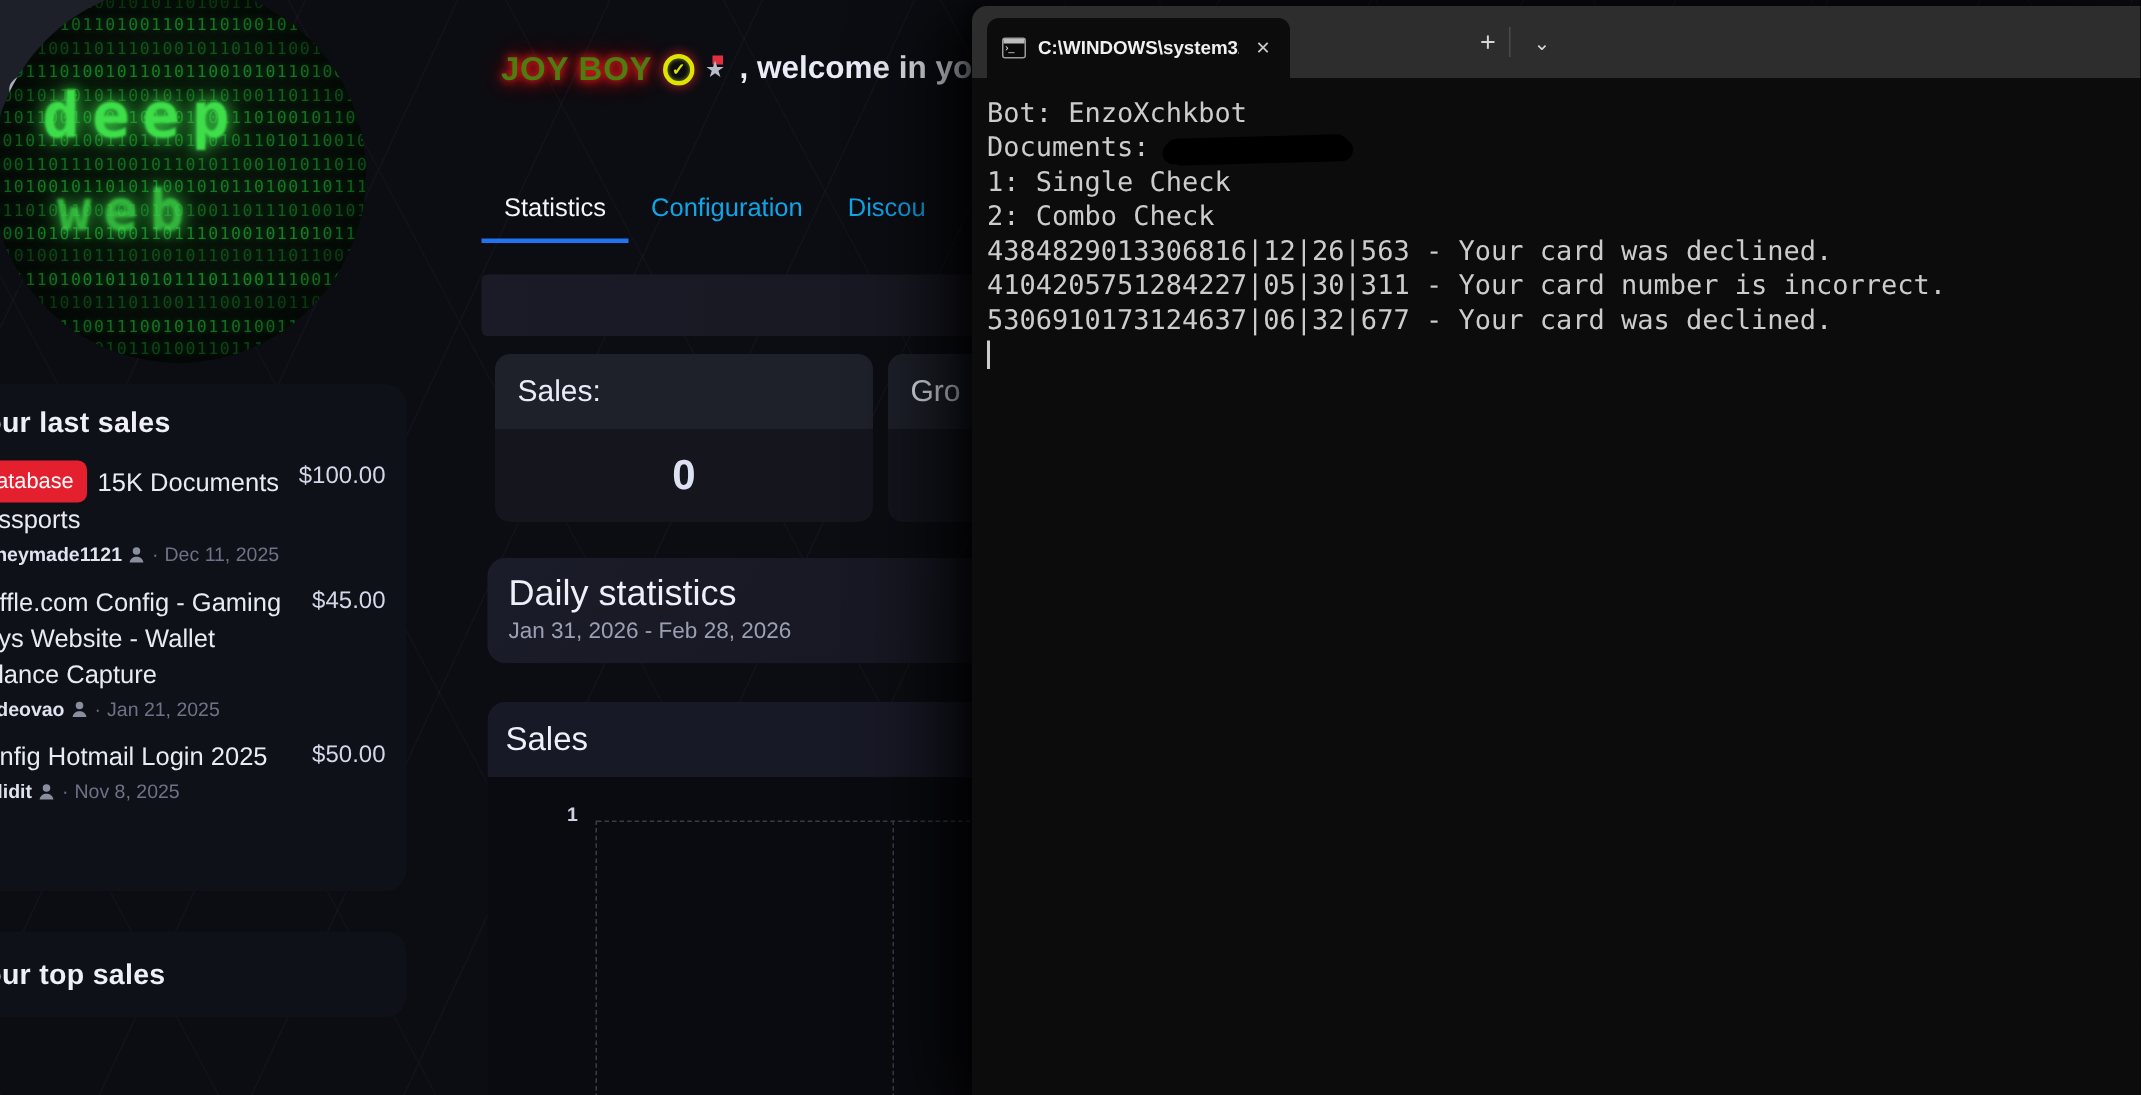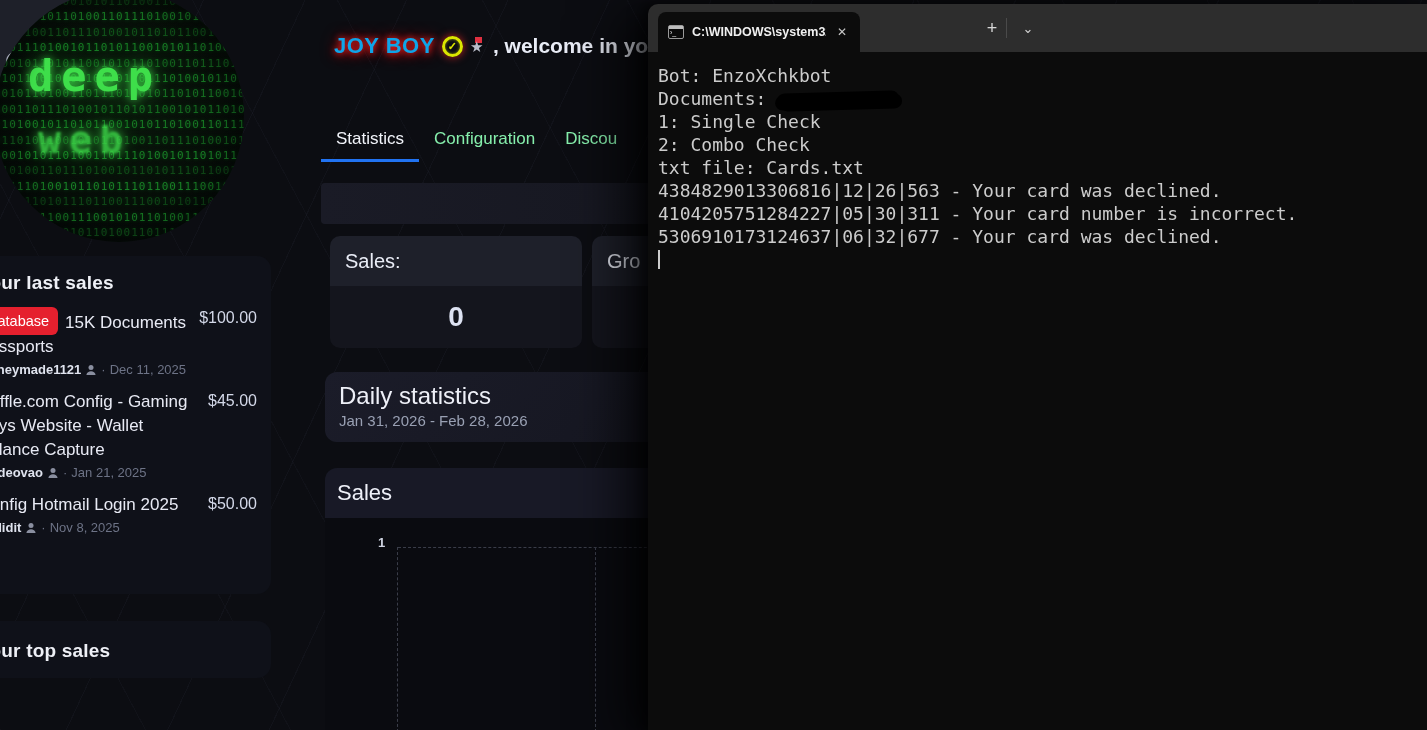--- a/index.html
+++ b/index.html
@@ -73,36 +73,36 @@
   .item-price{ font-size:16px; color:#d3d8e8; white-space:nowrap; padding-top:2px; }
   .item-user{ margin-top:3px; font-size:13px; color:#6d7386; display:flex; align-items:center; gap:4px; }
   .item-user .uname{ color:#dfe3ee; font-weight:700; }
   .person-icon svg{ display:block; }
 
   
   .main{ position:absolute; left:321px; top:0; width:706px; height:730px; z-index:2; }
 
   .welcome-row{ position:absolute; left:13px; top:33px; display:flex; align-items:center; gap:7px; }
   .joy-name{
-    font-size:22px; font-weight:800; color:#0ea5e9; letter-spacing:.5px;
+    font-size:22px; font-weight:800; color:#4d7c0f; letter-spacing:.5px;
     text-shadow:0 0 6px rgba(255,40,40,.95), 0 0 16px rgba(255,0,0,.65), 0 2px 10px rgba(255,0,0,.5);
   }
   .verified-icon{
     width:21px; height:21px; border-radius:50%; border:3px solid #dce600;
     display:flex; align-items:center; justify-content:center;
     color:#dce600; font-size:11px; font-weight:800;
     box-shadow:0 0 8px rgba(255,40,40,.8), inset 0 0 3px rgba(220,230,0,.6);
   }
   .medal-icon{ position:relative; width:16px; height:18px; }
   .medal-icon .star{ position:absolute; left:0; top:2px; font-size:15px; color:#b9bdc9; line-height:16px; }
   .medal-icon .flag{ position:absolute; left:5px; top:0; width:7px; height:6px; background:#e03040; }
   .welcome-text{ font-size:21px; font-weight:700; color:#e9ecf6; }
 
   .tabs{ position:absolute; left:0; top:119px; display:flex; }
-  .tab{ padding:10px 15px 13px 15px; font-size:17px; color:#86efac; position:relative; cursor:pointer; }
+  .tab{ padding:10px 15px 13px 15px; font-size:17px; color:#0ea5e9; position:relative; cursor:pointer; }
   .tab.active{ color:#f2f4fa; }
   .tab.active::after{ content:""; position:absolute; left:0; right:0; bottom:0; height:3px; background:#2173f2; }
 
   .strip{
     position:absolute; left:0; top:183px; width:672px; height:41px; border-radius:4px;
     background:linear-gradient(90deg,#1a1b26 0%, #15161f 70%, #12131b 100%);
   }
 
   .stat-card{ position:absolute; top:236px; border-radius:10px; overflow:hidden; }
   .stat-card .card-head{ height:50px; background:#1e202a; display:flex; align-items:center; padding:0 15px;
@@ -323,21 +323,20 @@
       <div class="term-btn plus">+</div>
       <div class="term-sep"></div>
       <div class="term-btn chev">⌄</div>
     </div>
     <div class="term-body">
       <div id="terminal-lines">
           <div class="term-line"><span>Bot: EnzoXchkbot</span></div>
           <div class="term-line"><span>Documents: </span><span class="redaction"></span></div>
           <div class="term-line"><span>1: Single Check</span></div>
           <div class="term-line"><span>2: Combo Check</span></div>
-          <div class="term-line"><span>txt file: Cards.txt</span></div>
           <div class="term-line"><span>4384829013306816|12|26|563 - Your card was declined.</span></div>
           <div class="term-line"><span>4104205751284227|05|30|311 - Your card number is incorrect.</span></div>
           <div class="term-line"><span>5306910173124637|06|32|677 - Your card was declined.</span></div>
         </div>
       <div class="term-cursor"></div>
     </div>
   </section>
 
 </div>
 

